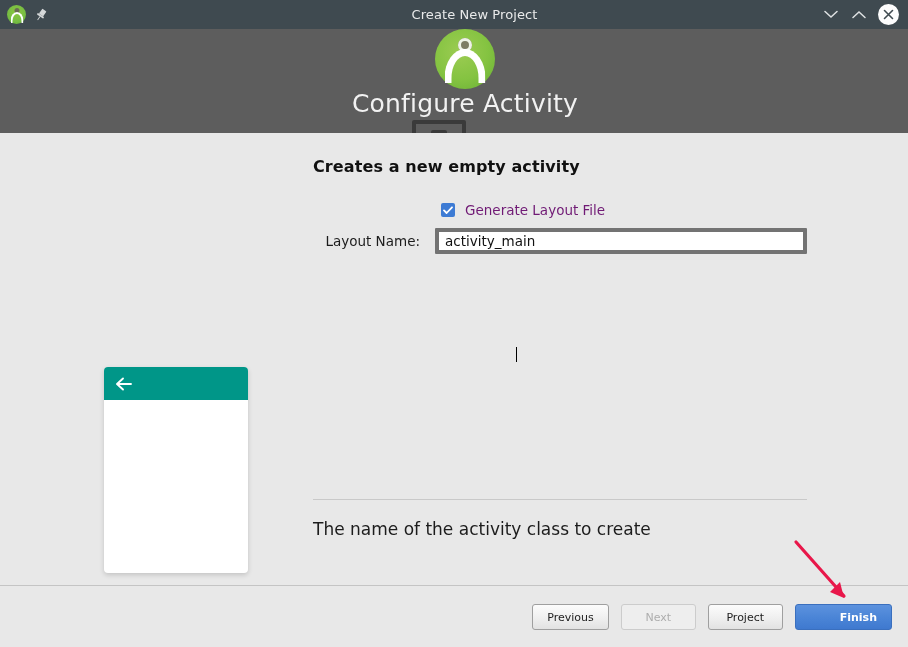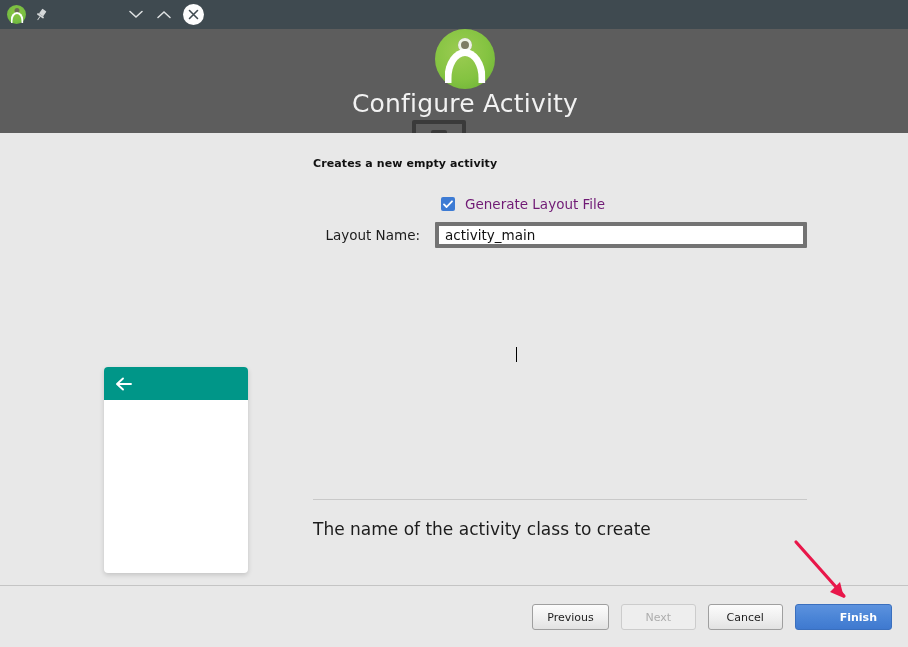--- a/index.html
+++ b/index.html
@@ -201,21 +201,21 @@
   }
   .preview-back-arrow { display: block; }
 
   
   .form {
     position: absolute;
     left: 313px; top: 24px;
     width: 500px;
   }
   .form-heading {
-    font-size: 11px;
+    font-size: 16px;
     font-weight: bold;
     color: #111111;
     margin: 0 0 26px 0;
     letter-spacing: .1px;
   }
   .form-row {
     display: flex;
     align-items: center;
     height: 26px;
   }
@@ -354,20 +354,21 @@
       <span class="pin-icon">
         <svg width="14" height="14" viewBox="0 0 14 14">
           <g fill="#d5d8d9" transform="rotate(35 7 7)">
             <rect x="4.5" y="1" width="5" height="6" rx="0.6"></rect>
             <rect x="3.2" y="7" width="7.6" height="1.8" rx="0.6"></rect>
             <rect x="6.6" y="8.8" width="0.9" height="4.2"></rect>
           </g>
         </svg>
       </span>
     </div>
+    <div class="titlebar-title">Create New Project</div>
     <div class="titlebar-right">
       <span class="winbtn">
         <svg width="14" height="9" viewBox="0 0 14 9">
             <path d="M1 1.5 L7 7 L13 1.5" stroke="#dfe2e3" stroke-width="1.5" fill="none" stroke-linecap="round"></path>
           </svg>
       </span>
       <span class="winbtn">
         <svg width="14" height="9" viewBox="0 0 14 9">
             <path d="M1 7.5 L7 2 L13 7.5" stroke="#dfe2e3" stroke-width="1.5" fill="none" stroke-linecap="round"></path>
           </svg>
@@ -425,21 +426,21 @@
     <div class="caret"></div>
     <div class="help-divider"></div>
     <div class="help-text">The name of the activity class to create</div>
   </div>
 
   <div class="footer-divider"></div>
   <div class="footer">
     <div class="footer-buttons">
       <button class="btn">Previous</button>
       <button class="btn disabled">Next</button>
-      <button class="btn">Cancel</button>
+      <button class="btn">Project</button>
       <button class="btn primary">Finish</button>
     </div>
   </div>
 
   <svg class="annotation-arrow" viewBox="0 0 70 72">
     <path d="M6 4 L54 58" stroke="#e8174a" stroke-width="3.2" fill="none" stroke-linecap="round"></path>
     <path d="M54 60 L40 54 L50 44 Z" fill="#e8174a"></path>
   </svg>
 
 </div>

